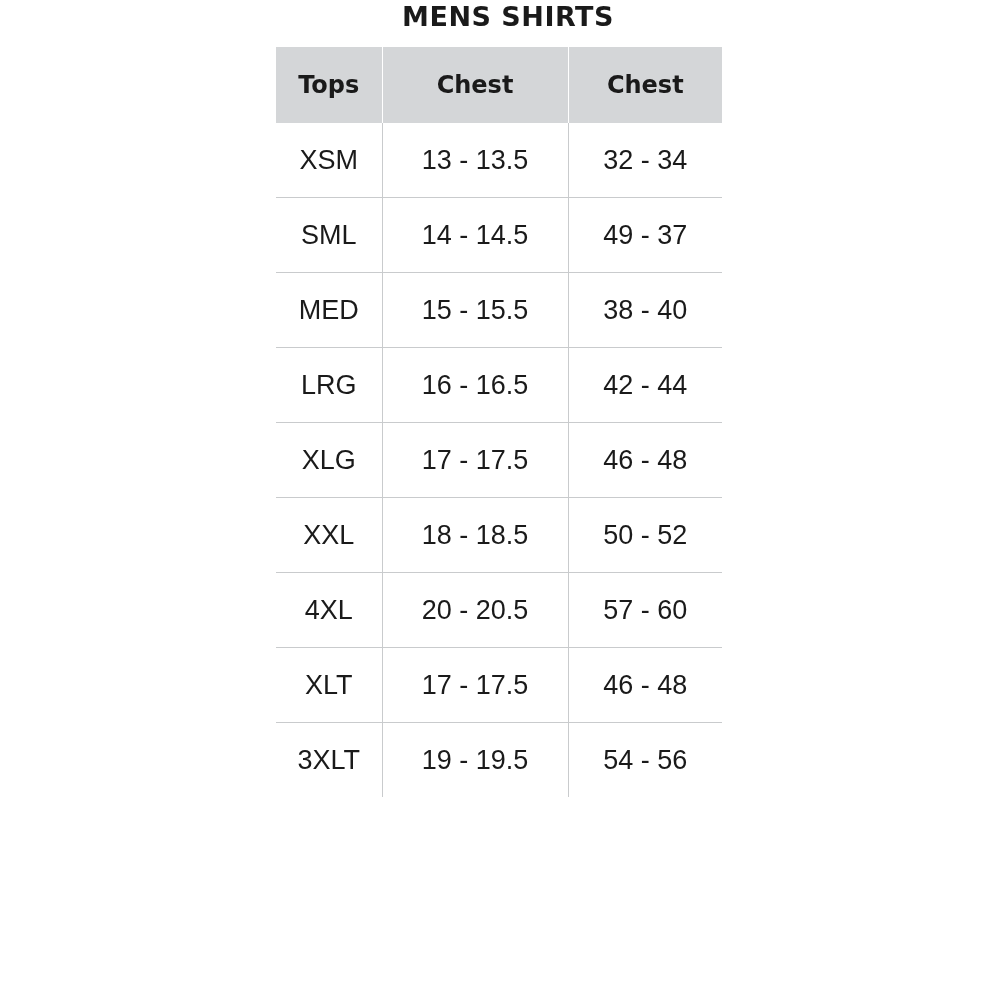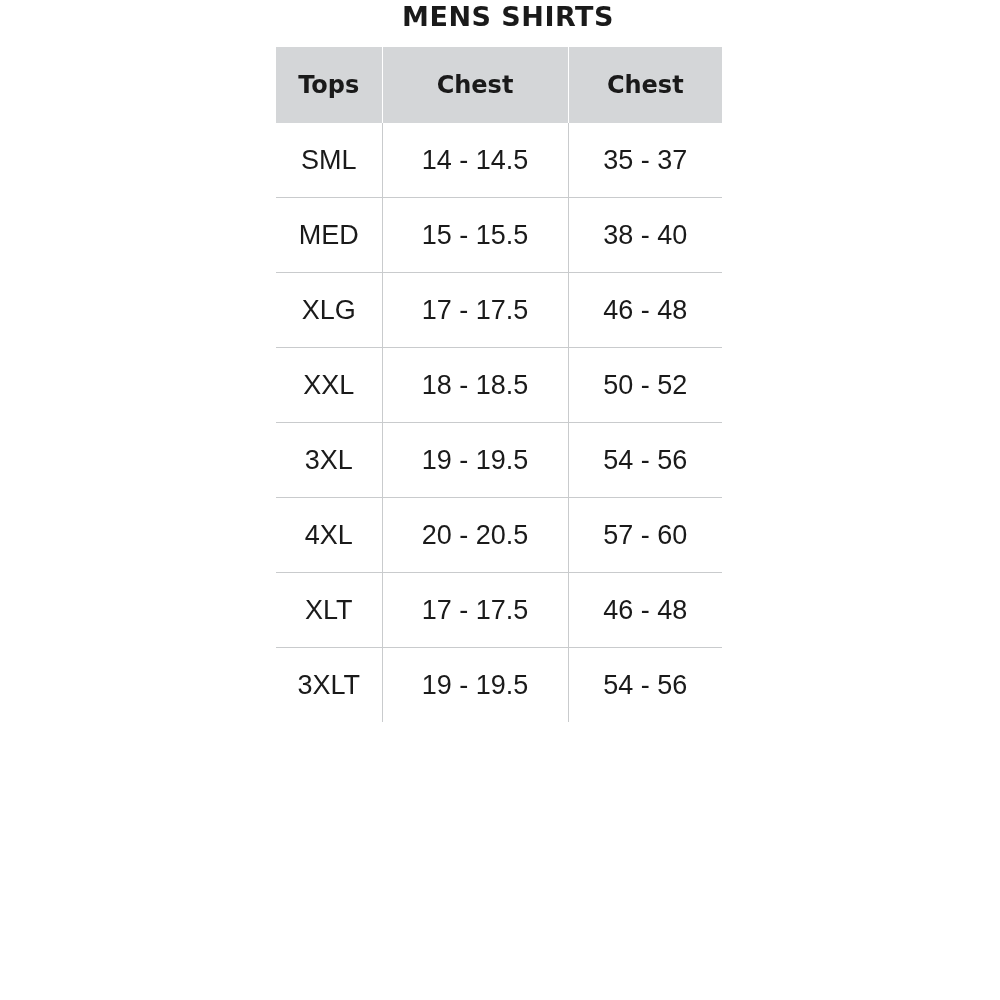--- a/index.html
+++ b/index.html
@@ -98,43 +98,48 @@
       </colgroup>
       <thead>
         <tr>
           <th>Tops</th>
           <th>Chest</th>
           <th>Chest</th>
         </tr>
       </thead>
       <tbody>
         <tr>
+          <td>XSM</td>
+          <td>13 - 13.5</td>
+          <td>32 - 34</td>
+        </tr>
+        <tr>
           <td>SML</td>
           <td>14 - 14.5</td>
-          <td>35 - 37</td>
+          <td>49 - 37</td>
         </tr>
         <tr>
           <td>MED</td>
           <td>15 - 15.5</td>
           <td>38 - 40</td>
+        </tr>
+        <tr>
+          <td>LRG</td>
+          <td>16 - 16.5</td>
+          <td>42 - 44</td>
         </tr>
         <tr>
           <td>XLG</td>
           <td>17 - 17.5</td>
           <td>46 - 48</td>
         </tr>
         <tr>
           <td>XXL</td>
           <td>18 - 18.5</td>
           <td>50 - 52</td>
-        </tr>
-        <tr>
-          <td>3XL</td>
-          <td>19 - 19.5</td>
-          <td>54 - 56</td>
         </tr>
         <tr>
           <td>4XL</td>
           <td>20 - 20.5</td>
           <td>57 - 60</td>
         </tr>
         <tr>
           <td>XLT</td>
           <td>17 - 17.5</td>
           <td>46 - 48</td>

